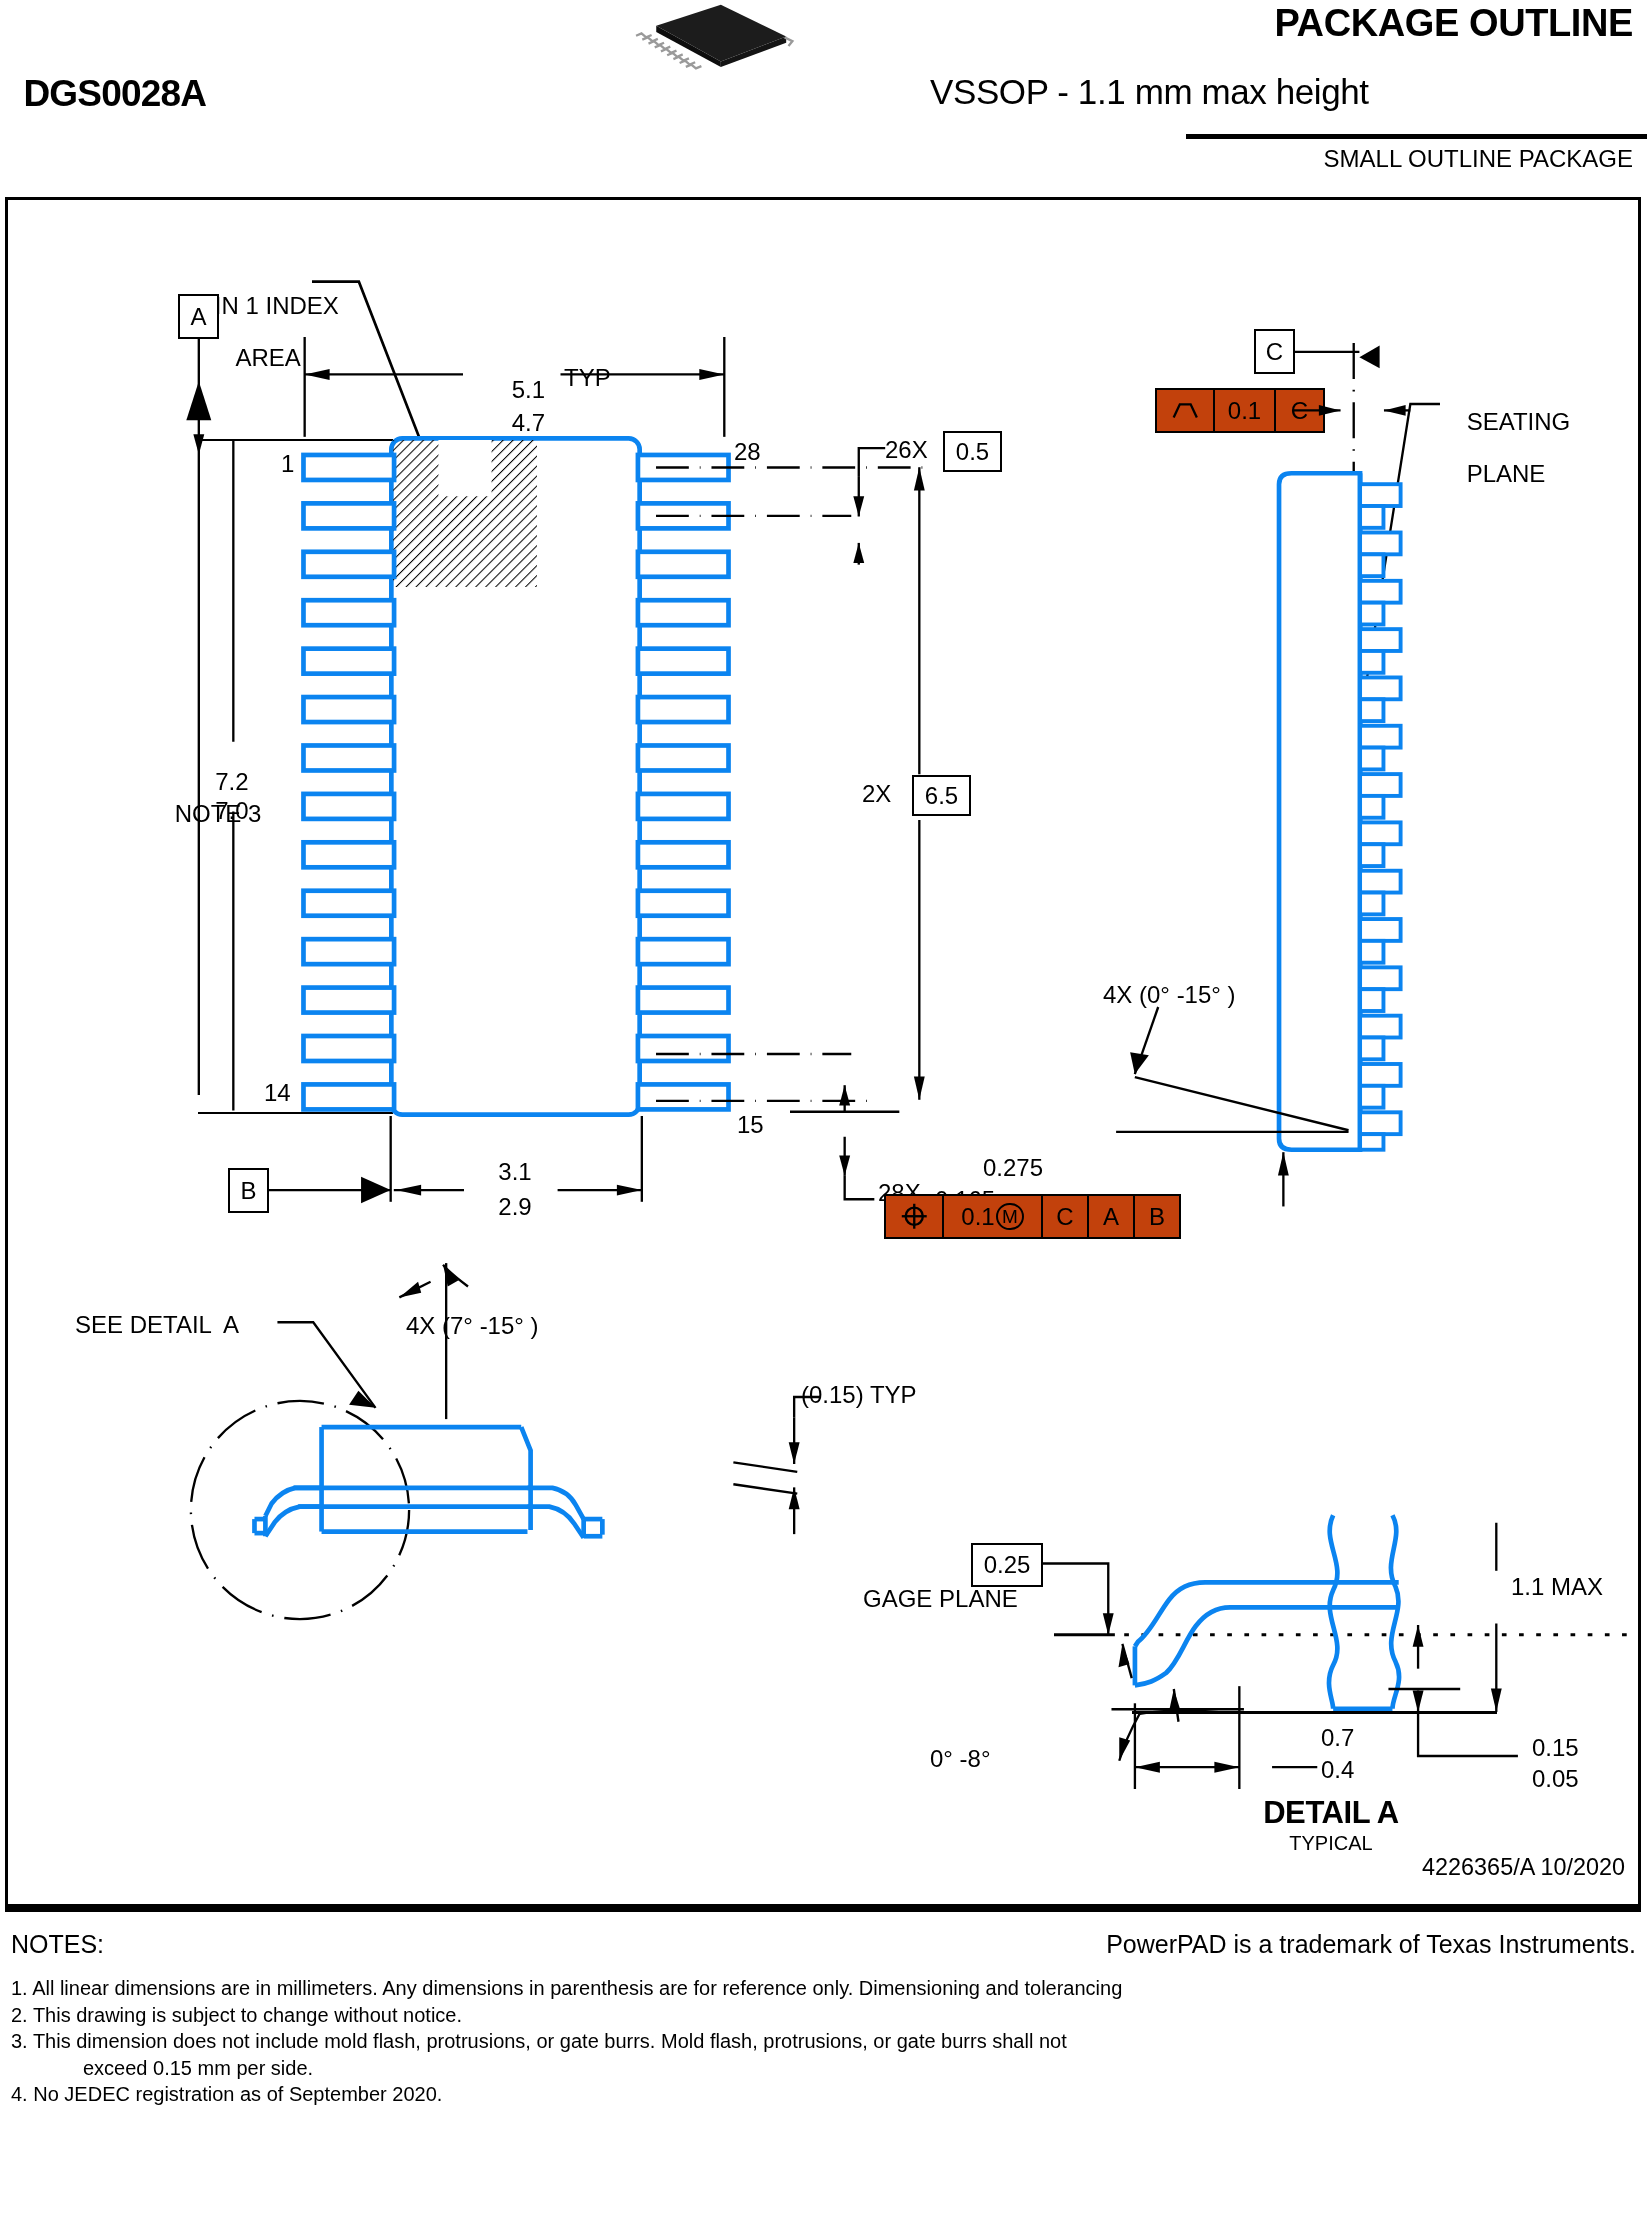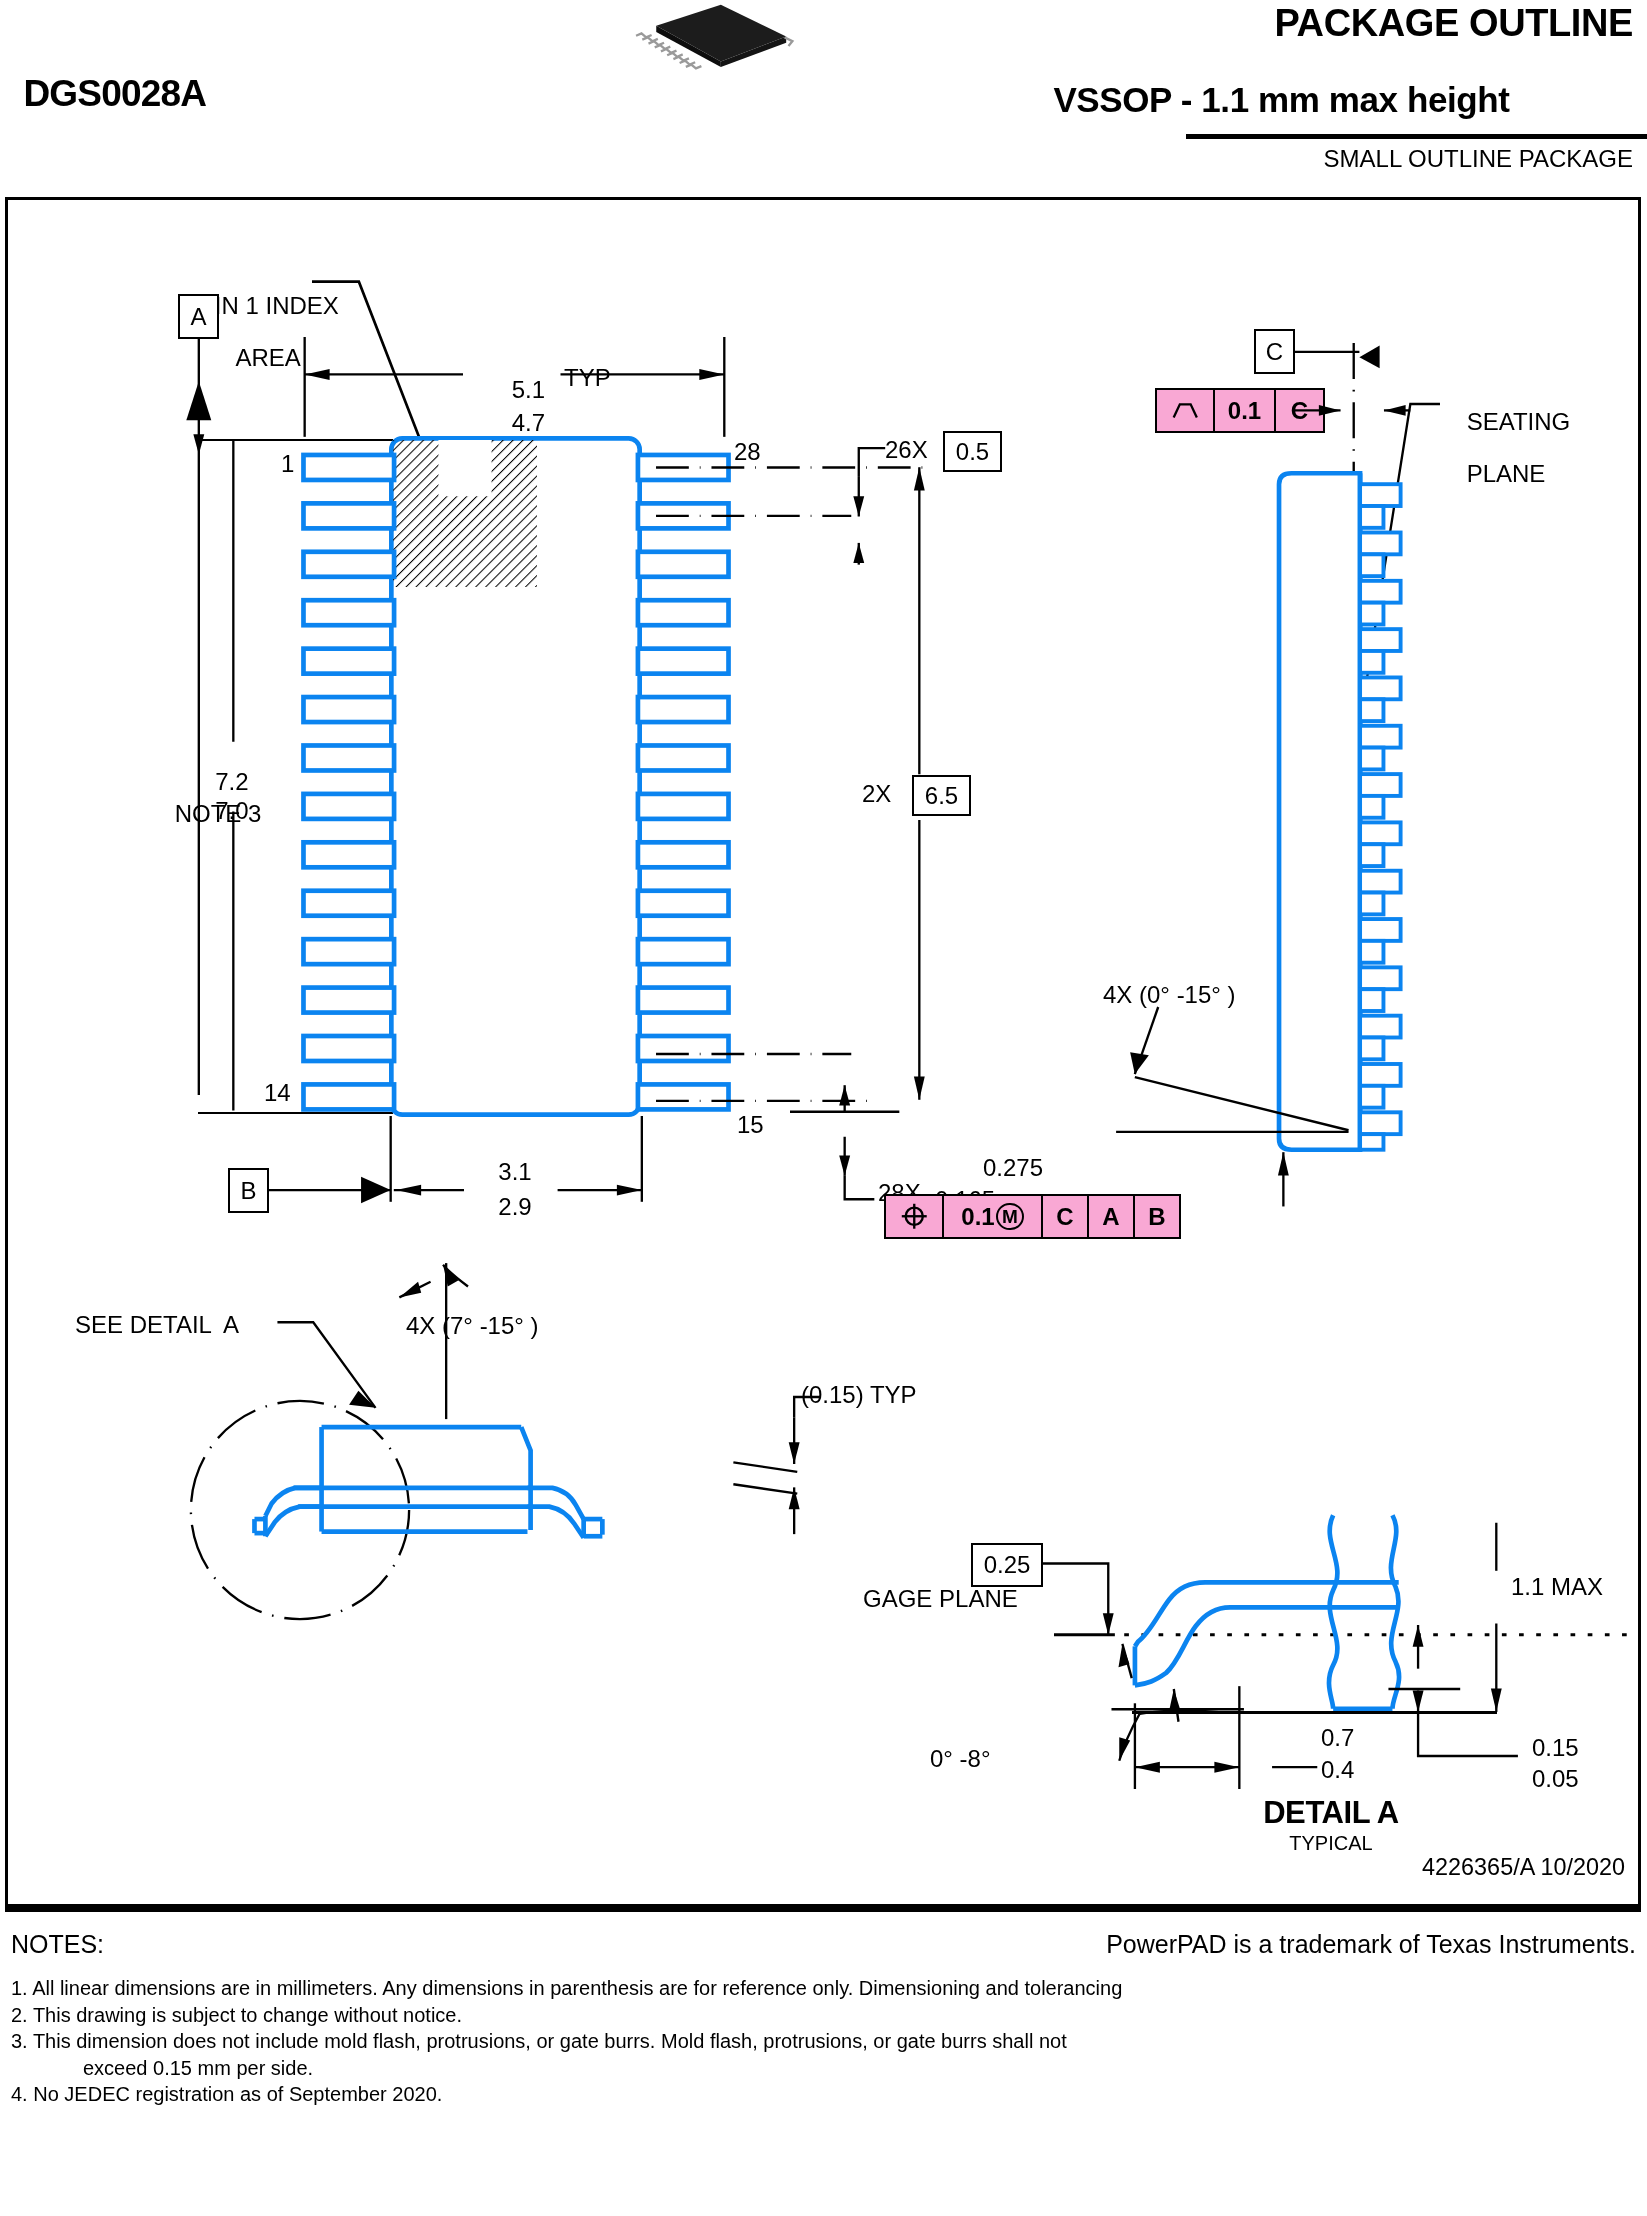--- a/index.html
+++ b/index.html
@@ -2,37 +2,37 @@
 <html style="font-size:12.5px"><head>
 <meta charset="utf-8">
 <style>
   html,body{margin:0;padding:0;background:#fff;}
   body{width:1647px;height:2216px;font-family:"Liberation Sans",sans-serif;color:#000;overflow:hidden;}
   #page{position:relative;width:1647px;height:2216px;}
 
   
   .hdr-partno{position:absolute;left:23.4px;top:73px;font-size:37px;font-weight:bold;letter-spacing:-0.8px;}
   .hdr-title{position:absolute;right:14px;top:1.6px;font-size:38px;font-weight:bold;text-align:right;width:703px;letter-spacing:-0.4px;}
-  .hdr-sub{position:absolute;right:14px;top:80px;font-size:35px;font-weight:bold;text-align:center;width:703px;letter-spacing:-0.4px;}
+  .hdr-sub{position:absolute;right:14px;top:72px;font-size:35px;font-weight:normal;text-align:left;width:703px;letter-spacing:-0.4px;}
   .hdr-rule{position:absolute;left:1186px;top:134px;width:461px;height:4.7px;background:#000;}
   .hdr-sub2{position:absolute;right:14px;top:145px;font-size:24px;text-align:right;width:703px;}
 
   
   .chip-photo{position:absolute;left:625px;top:0px;width:187px;height:70px;}
 
   
   .frame{position:absolute;left:4.7px;top:197px;width:1636px;height:1710px;border:3.9px solid #000;box-sizing:border-box;}
   .frame-bot-rule{position:absolute;left:4.7px;top:1905px;width:1636px;height:7px;background:#000;}
 
   
   .bl{position:absolute;background:#000;}       
   .lbl{position:absolute;font-size:24px;white-space:pre;line-height:1.08;}
   .lbl-c{position:absolute;font-size:24px;white-space:pre;text-align:center;line-height:1.12;}
   .box{position:absolute;border:2.3px solid #000;box-sizing:border-box;display:flex;align-items:center;justify-content:center;font-size:24px;background:#fff;}
-  .gdt{position:absolute;border:2.3px solid #000;box-sizing:border-box;display:flex;align-items:stretch;background:#f9a8d4;font-weight:bold;}
+  .gdt{position:absolute;border:2.3px solid #000;box-sizing:border-box;display:flex;align-items:stretch;background:#c2410c;}
   .gdt > div{display:flex;align-items:center;justify-content:center;font-size:24px;border-right:2.3px solid #000;padding:0 5.5px;}
   .gdt > div:last-child{border-right:none;}
   svg{position:absolute;overflow:visible;}
 
   
   .notes-hd{position:absolute;left:11px;top:1930px;font-size:25px;}
   .tm{position:absolute;right:11px;top:1930px;font-size:25px;}
   .docid{position:absolute;right:22px;top:1854px;font-size:23.4px;}
   .notes{position:absolute;left:11px;top:1975px;width:1561px;font-size:20px;line-height:1.33;}
   .notes div{padding-left:36px;text-indent:-36px;}

